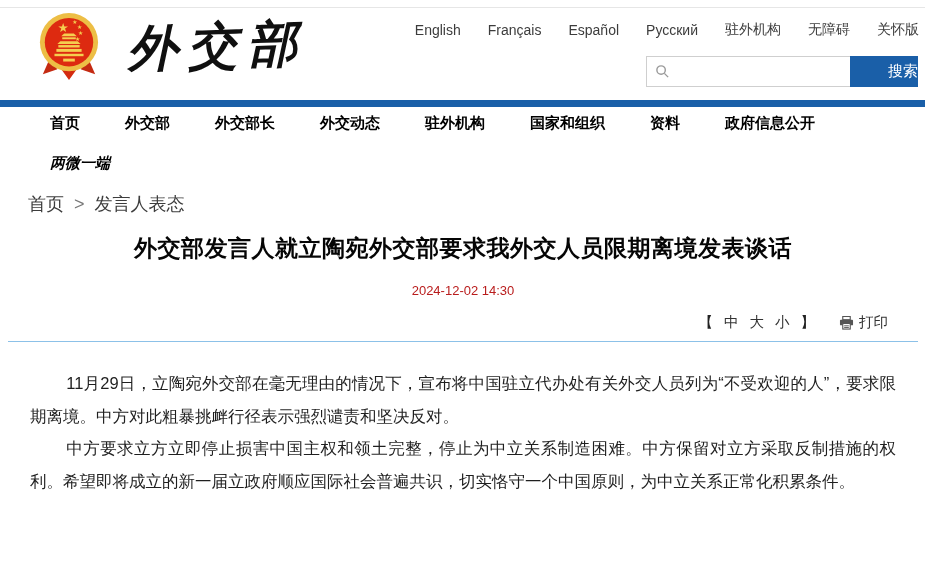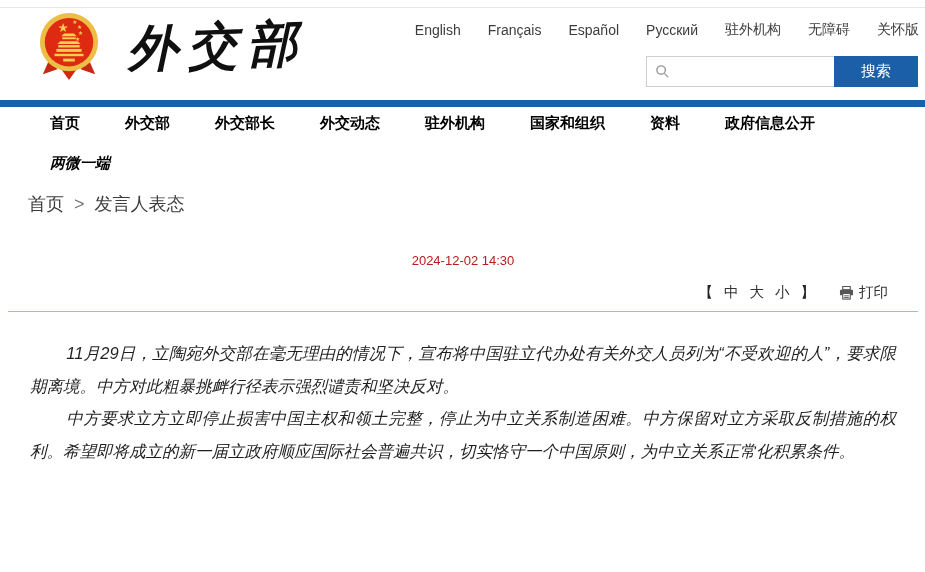--- a/index.html
+++ b/index.html
@@ -35,23 +35,24 @@
   .search-input-wrap {
     position:relative; flex:1; border:1px solid #cfcfcf; border-right:none; background:#fff;
     display:flex; align-items:center;
   }
   .search-input-wrap svg { position:absolute; left:8px; top:7px; }
   .search-input {
     width:100%; height:100%; border:none; outline:none; padding:0 6px 0 28px;
     font-size:13px; background:transparent;
   }
   .search-btn {
-    width:84px; border:none; cursor:pointer;
+    width:68px; border:none; cursor:pointer;
     color:#fff; font-size:15px;
     font-family:"Liberation Sans","DejaVu Sans",sans-serif;
+    text-align:right;
   }
   
   .nav-bar-line { position:absolute; top:100px; left:0; width:925px; height:7px; }
   .main-nav {
     position:absolute; left:50px; display:flex; gap:45px;
     font-size:15px; font-weight:bold; color:#000;
   }
   .main-nav.row1 { top:114px; }
   .main-nav.row2 { top:154px;font-style:italic; }
   .main-nav a { color:#000; text-decoration:none; cursor:pointer; white-space:nowrap; }
@@ -80,21 +81,21 @@
   .print-link {
     display:inline-flex; align-items:center; gap:5px; margin-left:24px;
     color:#333; text-decoration:none; cursor:pointer;justify-content:flex-end;
   }
   .blue-divider {
     margin:9px -22px 0 -22px; height:0; border-top:1px solid #8CC1E8;
   }
   .article-body { margin-top:25px; }
   .article-body p {
     font-size:16.5px; line-height:32.5px; color:#1f1f1f;
-    text-indent:2.2em; text-align:justify;font-style:italic;
+    text-indent:2.2em; text-align:justify;
   }
 </style>
 </head>
 <body>
 
 <div class="page">
 
   <div class="top-hairline"></div>
 
   <div class="emblem">
@@ -160,20 +161,21 @@
     <a>两微一端</a>
   </nav>
 
   <div class="breadcrumb">
     <a>首页</a>
     <span class="sep">&gt;</span>
     <a>发言人表态</a>
   </div>
 
   <main class="article">
+    <h1 class="article-title">外交部发言人就立陶宛外交部要求我外交人员限期离境发表谈话</h1>
     <div class="article-date">2024-12-02 14:30</div>
 
     <div class="article-tools">
       <span class="font-sizer">
         <span class="bracket">【</span>
         <a>中</a>
         <a>大</a>
         <a>小</a>
         <span class="bracket">】</span>
       </span>

